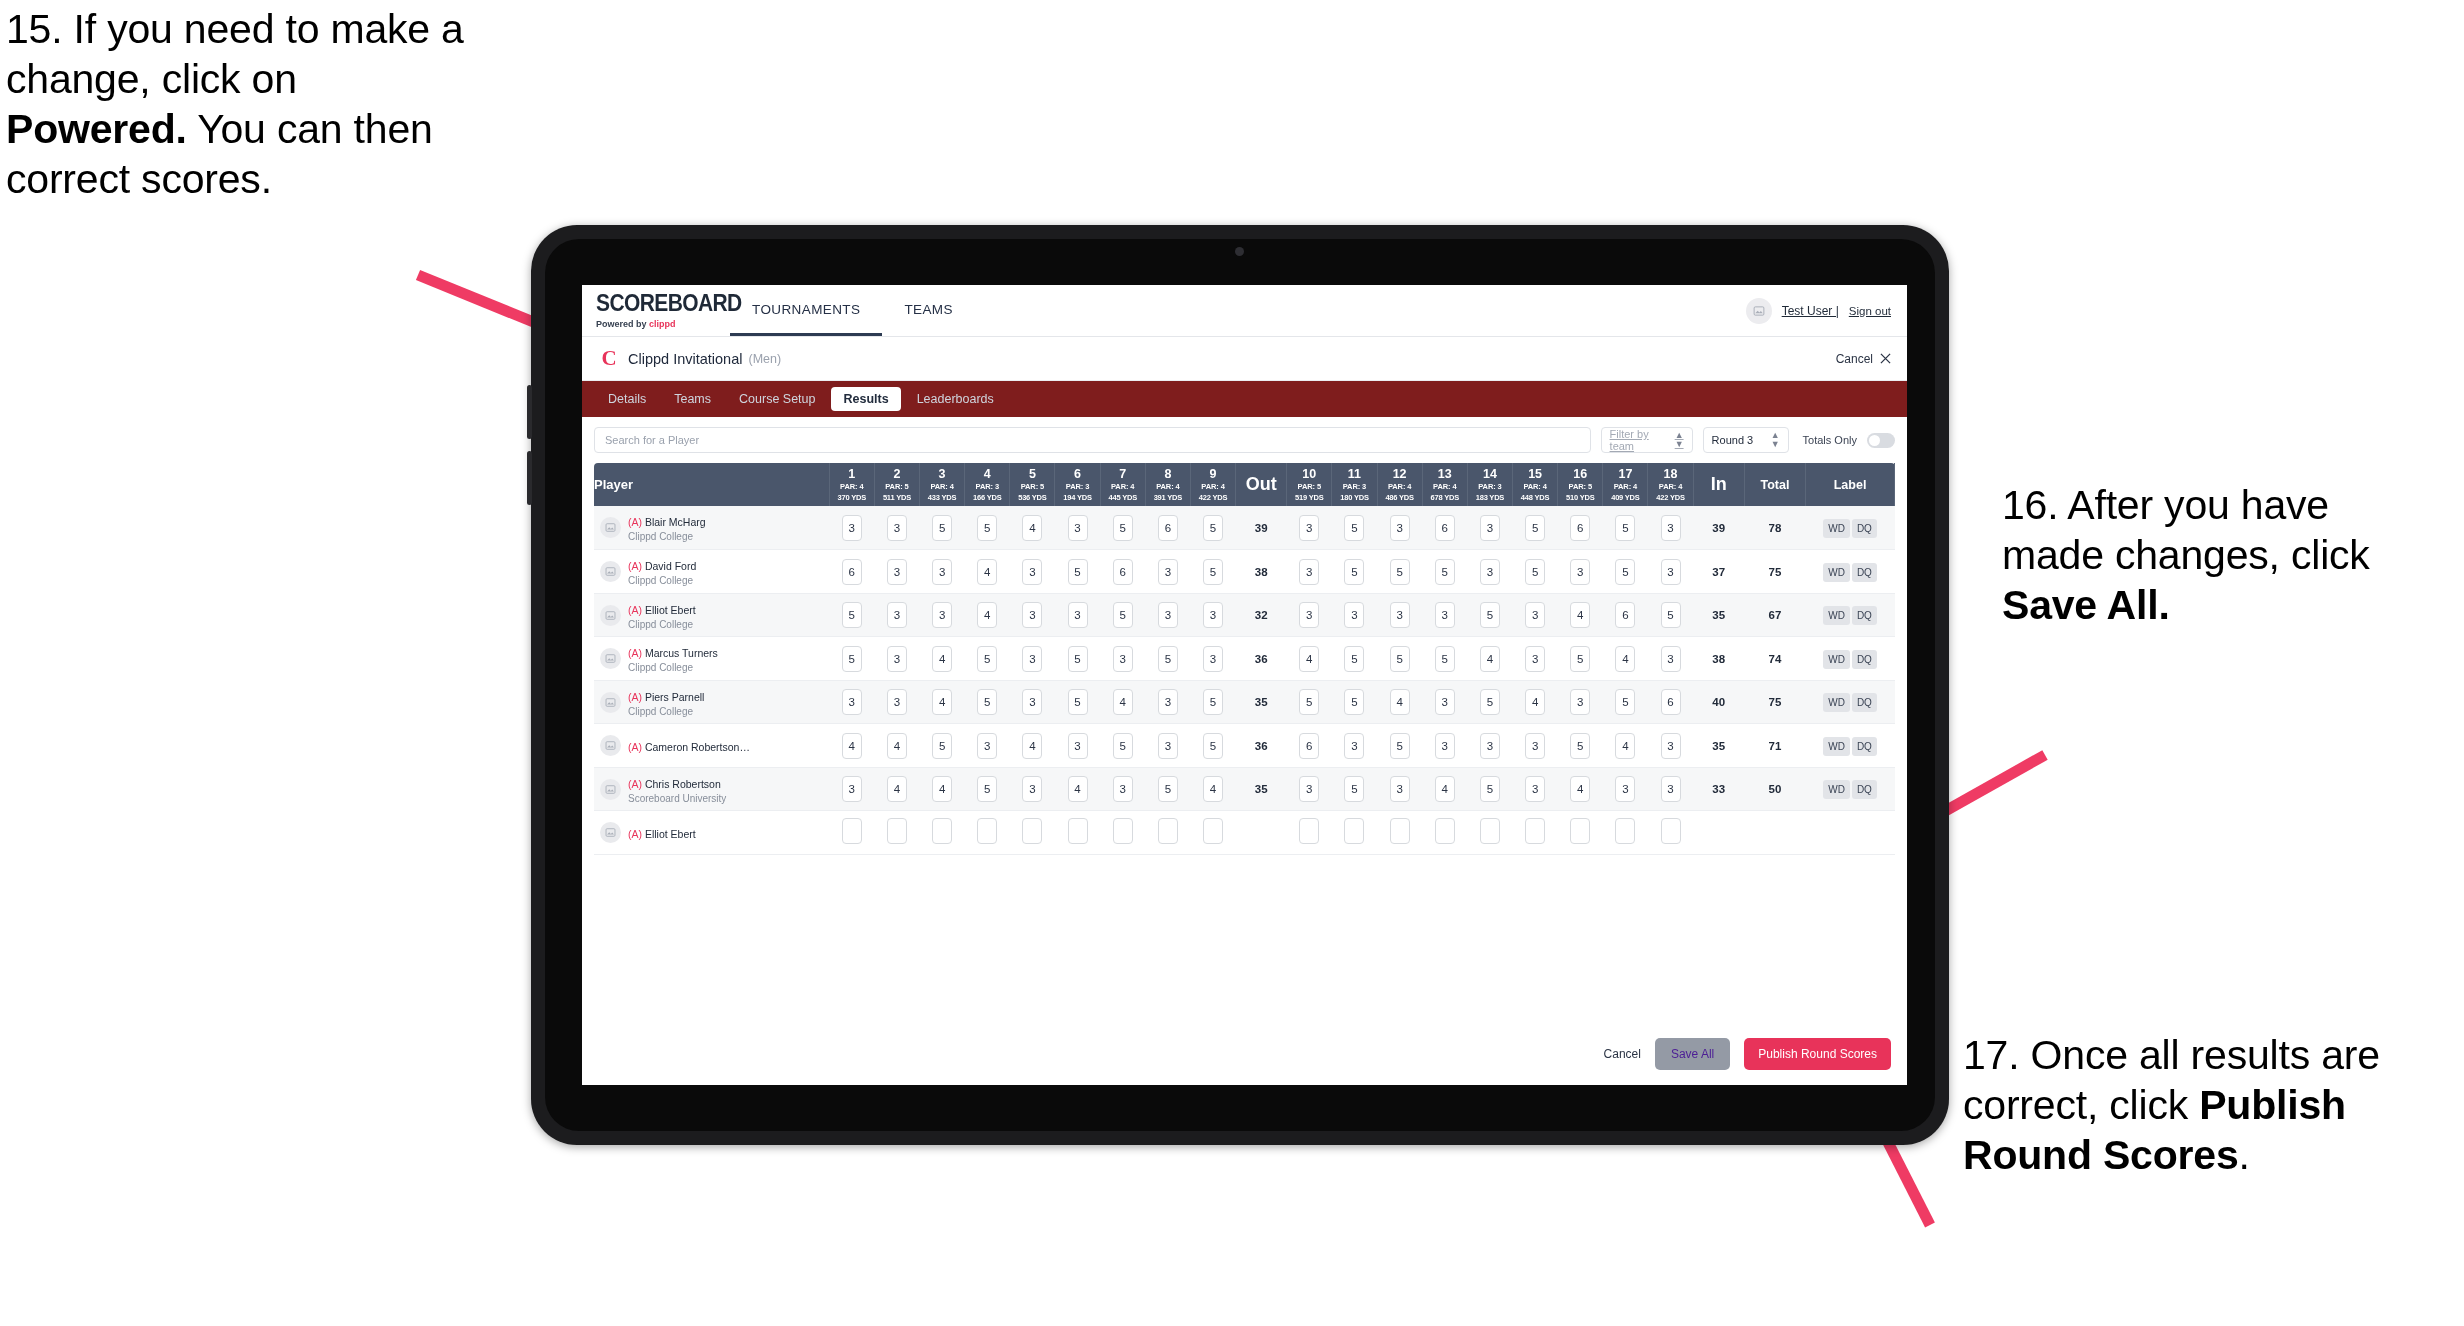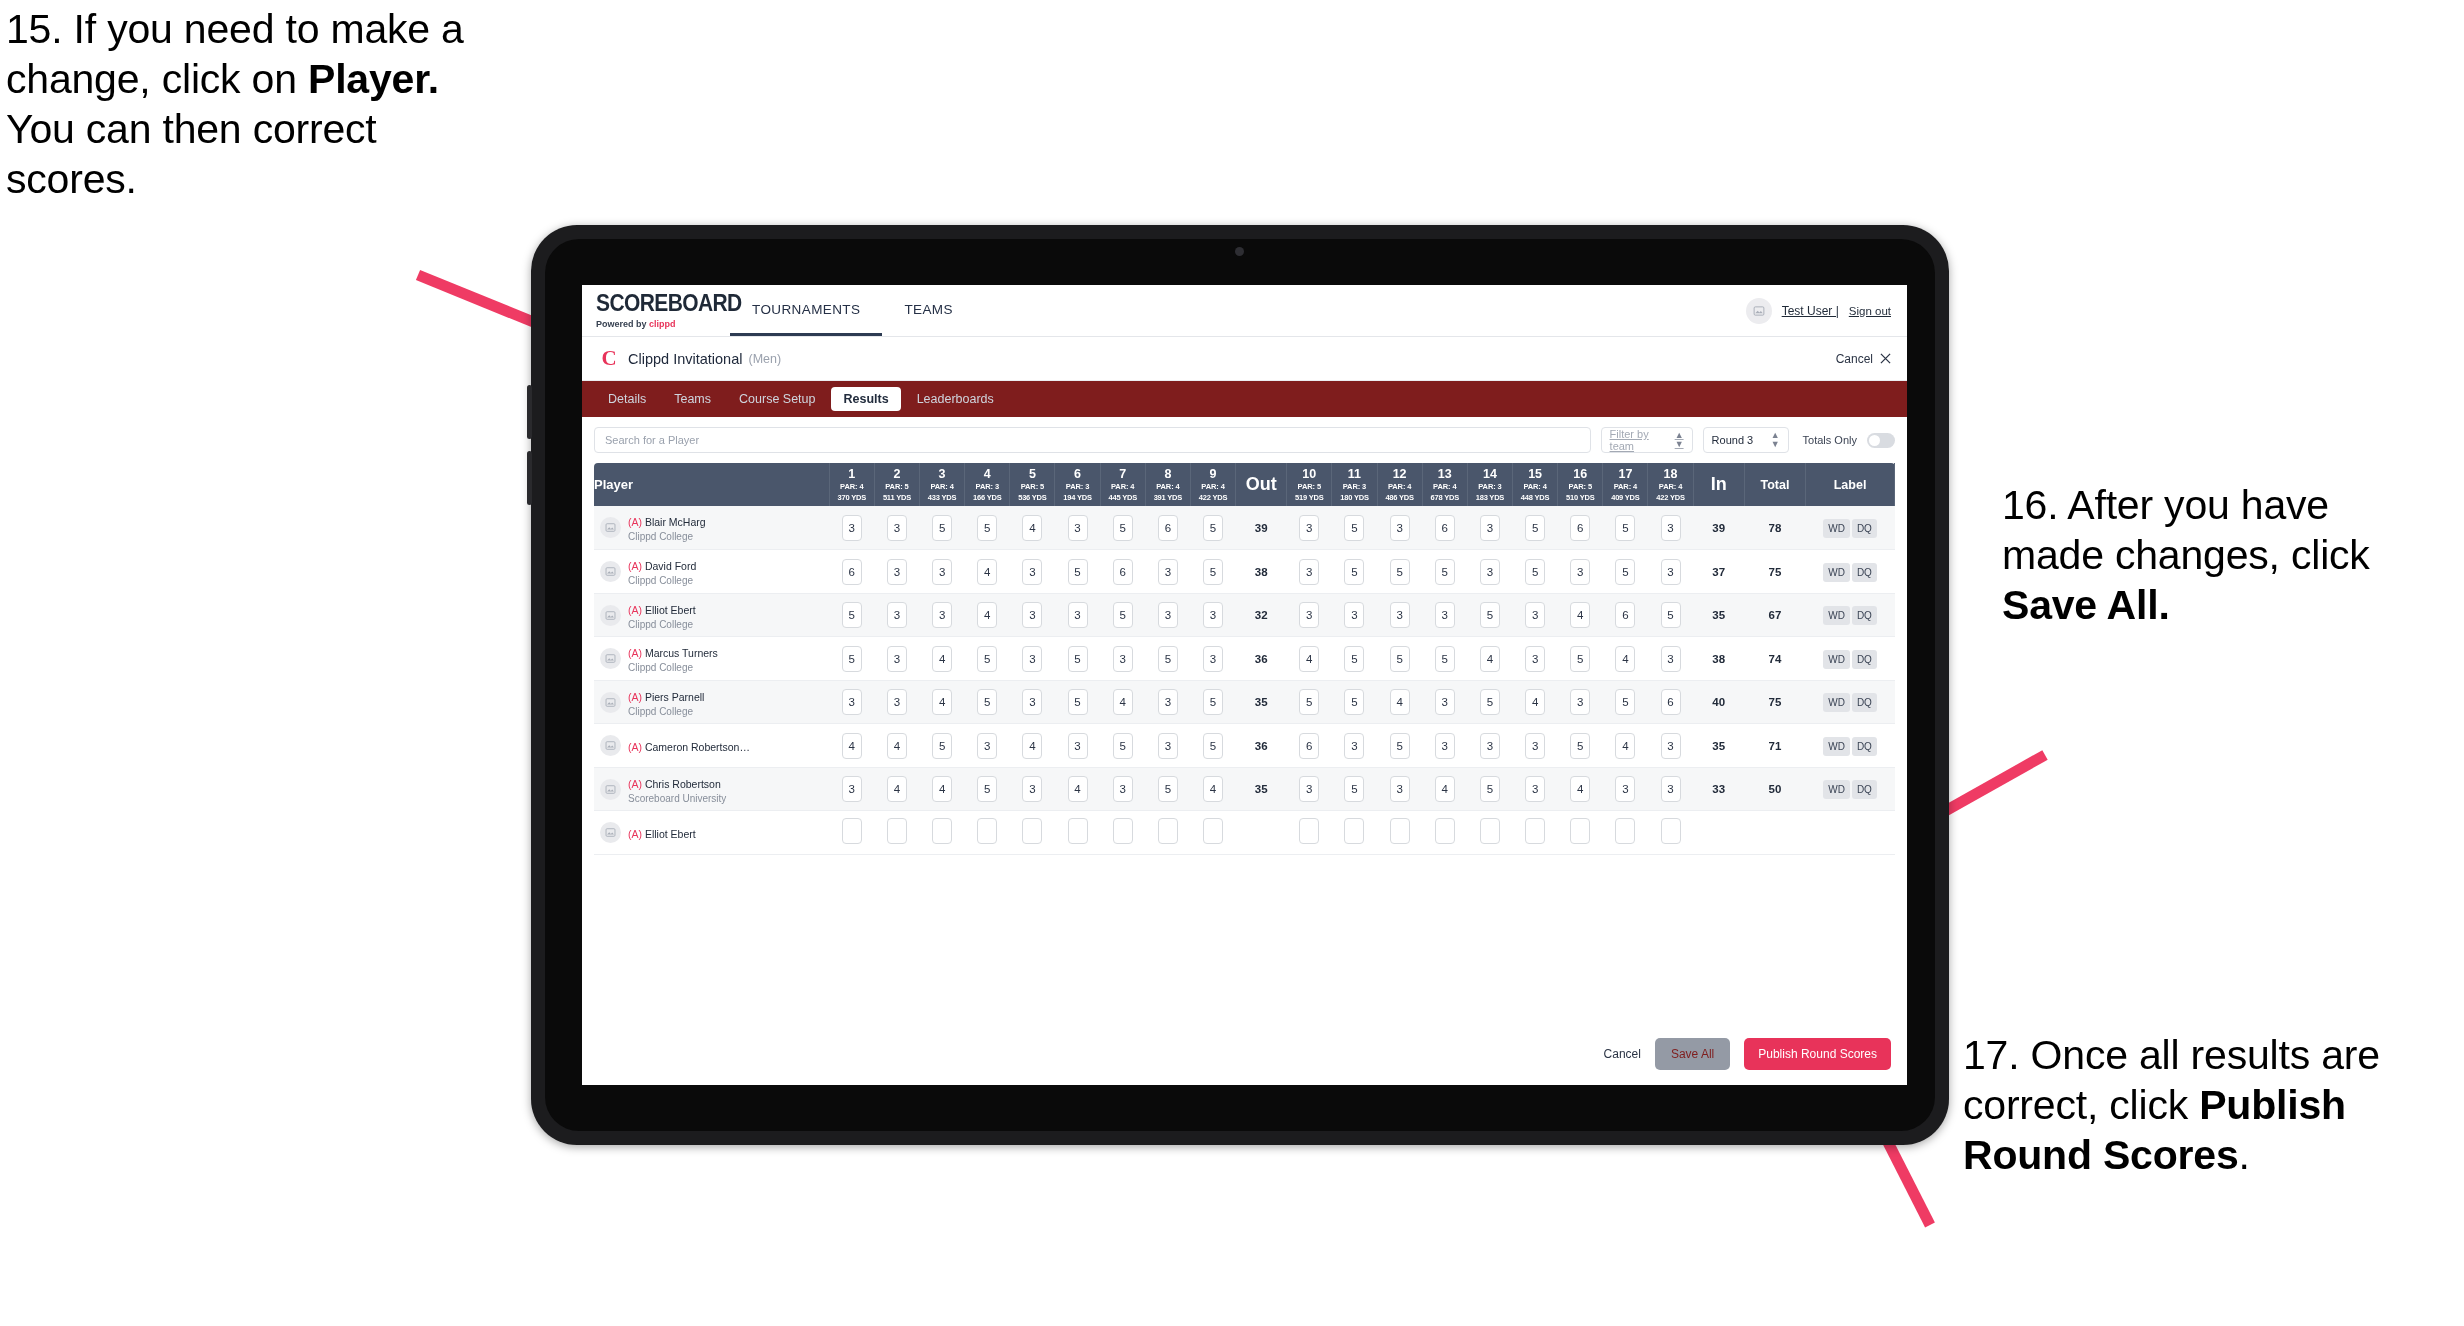--- a/index.html
+++ b/index.html
@@ -182,42 +182,42 @@
   }
 
   
   #footer {
     position: absolute; left: 0; right: 0; bottom: 0; height: 62px;
     background: #fff; display: flex; align-items: center; justify-content: flex-end;
     gap: 14px; padding-right: 16px;
   }
   .btn-cancel { font-size: 12px; color: #2b3445; cursor: pointer; }
   .btn-save {
-    background: #949aa5; color: #7f1d1d; border: none; border-radius: 5px;
+    background: #949aa5; color: #4c1d95; border: none; border-radius: 5px;
     font-size: 12px; padding: 9px 16px; cursor: pointer;
     font-family: "Liberation Sans", sans-serif;
   }
   .btn-publish {
     background: #e8335a; color: #fff; border: none; border-radius: 5px;
     font-size: 12px; padding: 9px 14px; cursor: pointer;
     font-family: "Liberation Sans", sans-serif;
   }
   #fadeout {
     position: absolute; left: 12px; right: 12px; bottom: 62px; height: 22px;
     background: linear-gradient(to bottom, rgba(255,255,255,0), #fff);
     pointer-events: none;
   }
 </style>
 </head>
 <body>
 
 <div id="root">
 
   <div class="annot" id="annot-15">
-    <span>15. If you need to make a change, click on </span><b>Player.</b><span> You can then correct scores.</span>
+    <span>15. If you need to make a change, click on </span><b>Powered.</b><span> You can then correct scores.</span>
   </div>
 
   <div class="annot" id="annot-16">
     <span>16. After you have made changes, click </span><b>Save All.</b>
   </div>
 
   <div class="annot" id="annot-17">
     <span>17. Once all results are correct, click </span><b>Publish Round Scores</b><span>.</span>
   </div>
 

